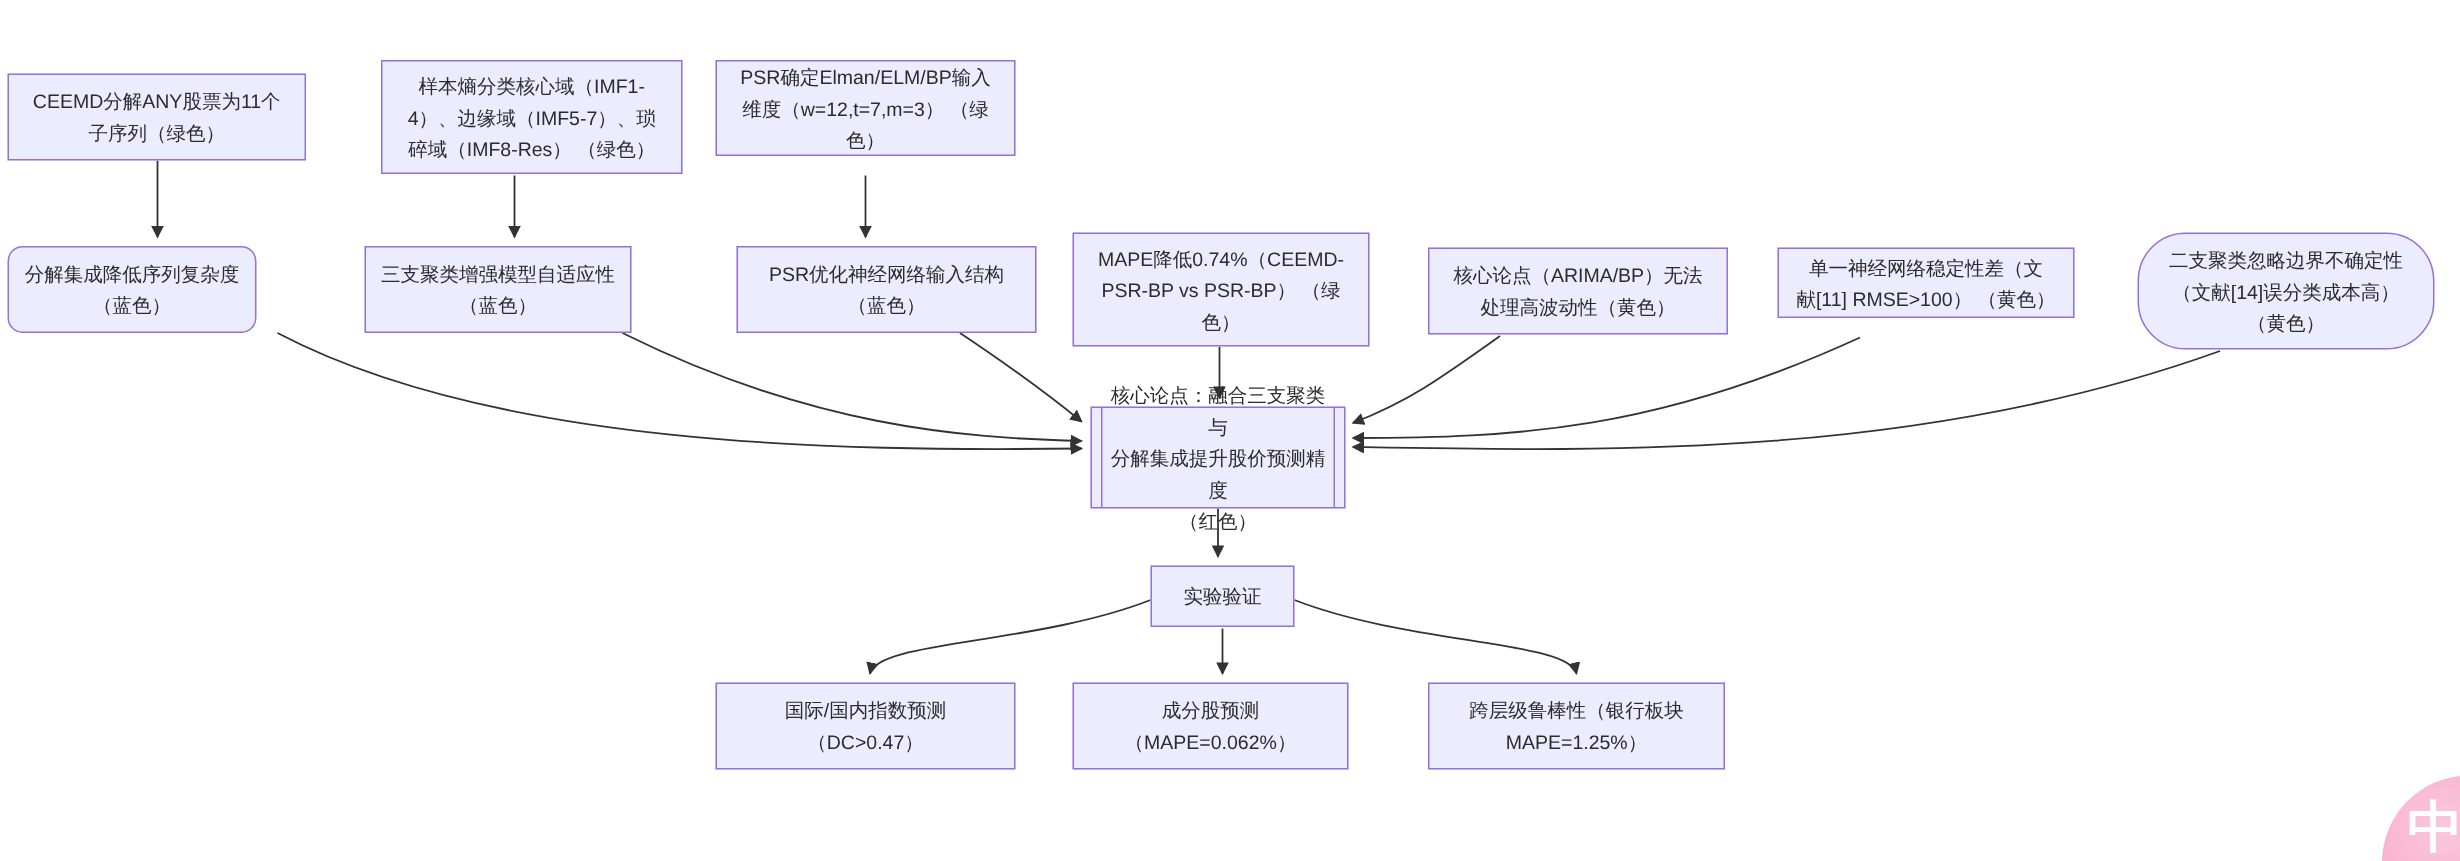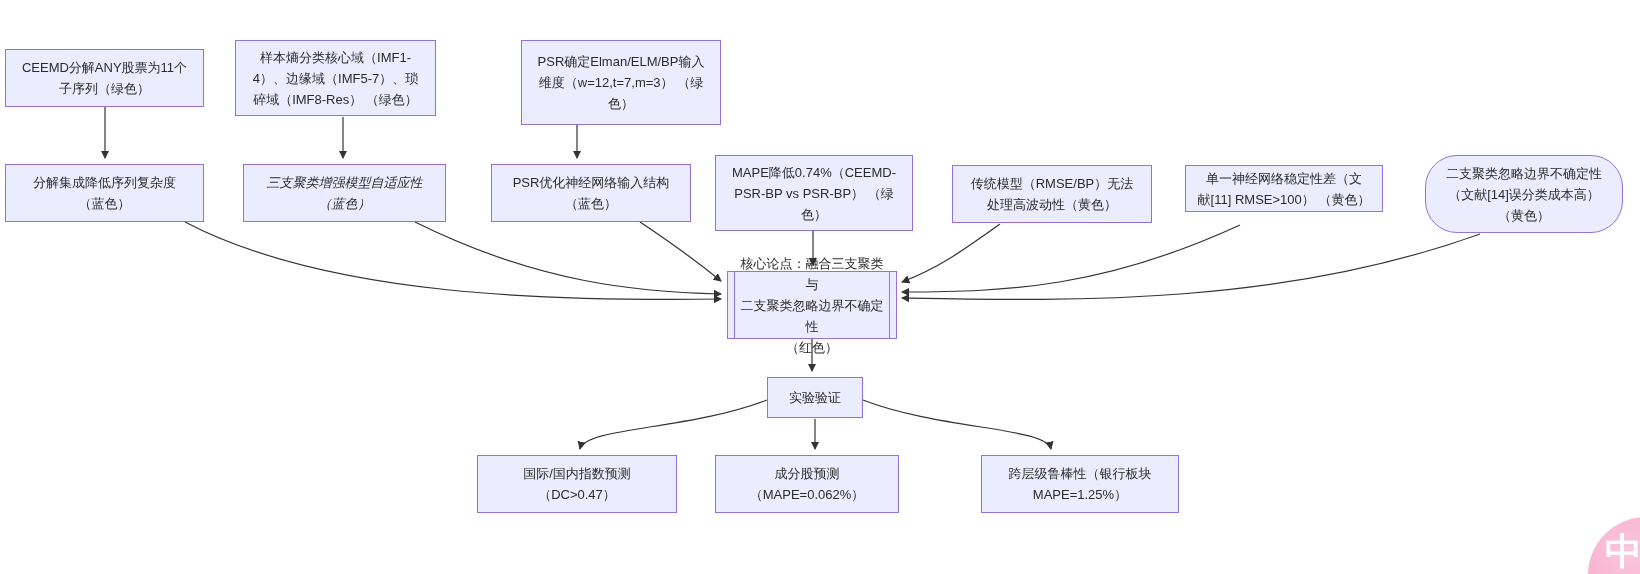--- a/index.html
+++ b/index.html
@@ -79,63 +79,63 @@
     <path class="edge" d="M1480,234 C1280,306 1070,301 902,298" marker-end="url(#arrow)"></path>
     <path class="edge" d="M812,339 V371" marker-end="url(#arrow)"></path>
     <path class="edge" d="M767,400 C690,430 585,427 580,449" marker-end="url(#arrow)"></path>
     <path class="edge" d="M815,419 V449" marker-end="url(#arrow)"></path>
     <path class="edge" d="M863,400 C940,430 1046,427 1051,449" marker-end="url(#arrow)"></path>
   </svg>
 
   <div class="node" style="left:5px;top:49px;width:199px;height:58px;">CEEMD分解ANY股票为11个
 子序列（绿色）</div>
 
-  <div class="node" style="left:235px;top:40px;width:201px;height:76px;">样本熵分类核心域（IMF1-
+  <div class="node" style="left:254px;top:40px;width:201px;height:76px;">样本熵分类核心域（IMF1-
 4）、边缘域（IMF5-7）、琐
 碎域（IMF8-Res） （绿色）</div>
 
-  <div class="node" style="left:477px;top:40px;width:200px;height:85px;margin-left:44px;">PSR确定Elman/ELM/BP输入
+  <div class="node" style="left:477px;top:40px;width:200px;height:64px;">PSR确定Elman/ELM/BP输入
 维度（w=12,t=7,m=3） （绿
 色）</div>
 
-  <div class="node" style="left:5px;top:164px;width:199px;height:58px;">分解集成降低序列复杂度
+  <div class="node" style="left:5px;top:164px;width:166px;height:58px;border-radius:10px;">分解集成降低序列复杂度
 （蓝色）</div>
 
-  <div class="node" style="left:243px;top:164px;width:203px;height:58px;font-style:italic;">三支聚类增强模型自适应性
+  <div class="node" style="left:243px;top:164px;width:178px;height:58px;">三支聚类增强模型自适应性
 （蓝色）</div>
 
   <div class="node" style="left:491px;top:164px;width:200px;height:58px;">PSR优化神经网络输入结构
 （蓝色）</div>
 
   <div class="node" style="left:715px;top:155px;width:198px;height:76px;">MAPE降低0.74%（CEEMD-
 PSR-BP vs PSR-BP） （绿
 色）</div>
 
-  <div class="node" style="left:952px;top:165px;width:200px;height:58px;">传统模型（RMSE/BP）无法
+  <div class="node" style="left:952px;top:165px;width:200px;height:58px;">核心论点（ARIMA/BP）无法
 处理高波动性（黄色）</div>
 
   <div class="node" style="left:1185px;top:165px;width:198px;height:47px;">单一神经网络稳定性差（文
 献[11] RMSE&gt;100） （黄色）</div>
 
   <div class="node" style="left:1425px;top:155px;width:198px;height:78px;border-radius:32px;">二支聚类忽略边界不确定性
 （文献[14]误分类成本高）
 （黄色）</div>
 
   <div class="node subroutine" style="left:727px;top:271px;width:170px;height:68px;">核心论点：融合三支聚类与
-二支聚类忽略边界不确定性
+分解集成提升股价预测精度
 （红色）</div>
 
   <div class="node" style="left:767px;top:377px;width:96px;height:41px;">实验验证</div>
 
   <div class="node" style="left:477px;top:455px;width:200px;height:58px;">国际/国内指数预测
 （DC&gt;0.47）</div>
 
   <div class="node" style="left:715px;top:455px;width:184px;height:58px;">成分股预测
 （MAPE=0.062%）</div>
 
-  <div class="node" style="left:952px;top:455px;width:198px;height:58px;margin-left:29px;">跨层级鲁棒性（银行板块
+  <div class="node" style="left:952px;top:455px;width:198px;height:58px;">跨层级鲁棒性（银行板块
 MAPE=1.25%）</div>
 
   <button id="translate-btn">
     <span>中A</span>
   </button>
 
 </div>
 
 </body></html>

